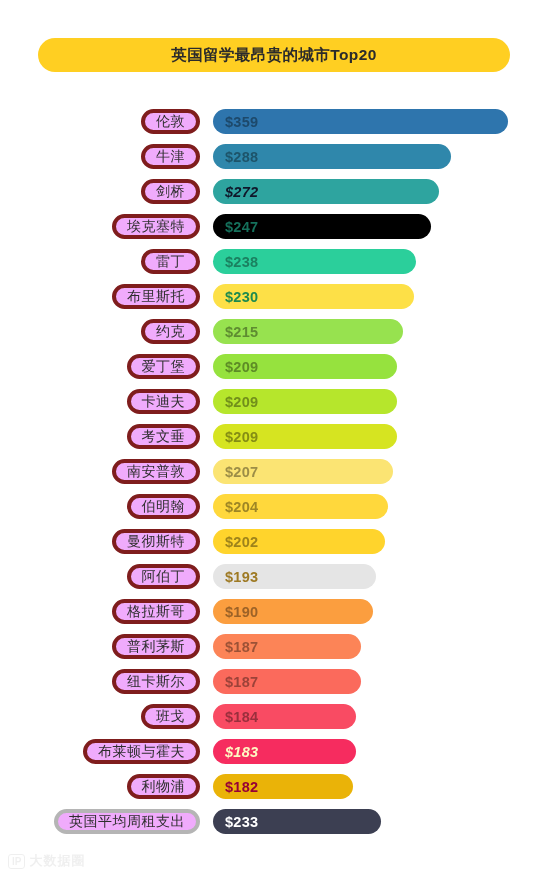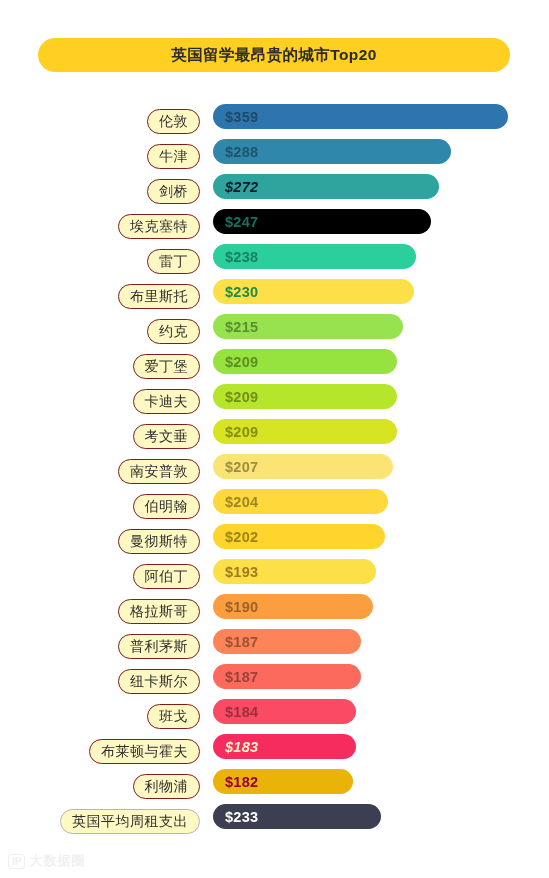--- a/index.html
+++ b/index.html
@@ -53,39 +53,40 @@
   }
   .label-col {
     width: 200px;
     display: flex;
     justify-content: flex-end;
     align-items: center;
     padding-right: 0px;
     box-sizing: border-box;
   }
   .label-pill {
-    border: 1px solid #7f1d1d;
+    border: 4px solid #7f1d1d;
     border-radius: 14px;
     height: 25px;
     display: flex;
     align-items: center;
     justify-content: center;
     padding: 0 11px;
     box-sizing: border-box;
-    background: #fef9c3;
+    background: #f0abfc;
     font-size: 14px;
     color: #2e2e2e;
     white-space: nowrap;
     letter-spacing: 0.5px;
   }
   .bar-col {
     position: relative;
     flex: 1;
     height: 35px;
     display: flex;
+    align-items: center;
     padding-left: 13px;
     box-sizing: border-box;
   }
   .bar {
     height: 25px;
     border-radius: 13px;
     display: flex;
     align-items: center;
     box-sizing: border-box;
     padding-left: 12px;
@@ -265,21 +266,21 @@
         <div class="bar" style="width: 172px; background: rgb(255, 212, 44);">
           <span class="bar-value" style="color: rgb(158, 131, 27);">$202</span>
         </div>
       </div>
     </div>
     <div class="row">
       <div class="label-col">
         <div class="label-pill">阿伯丁</div>
       </div>
       <div class="bar-col">
-        <div class="bar" style="width: 163px; background: #fde047;">
+        <div class="bar" style="width: 163px; background: #e5e5e5;">
           <span class="bar-value" style="color: rgb(158, 122, 36);">$193</span>
         </div>
       </div>
     </div>
     <div class="row">
       <div class="label-col">
         <div class="label-pill">格拉斯哥</div>
       </div>
       <div class="bar-col">
         <div class="bar" style="width: 160px; background: rgb(251, 158, 63);">

